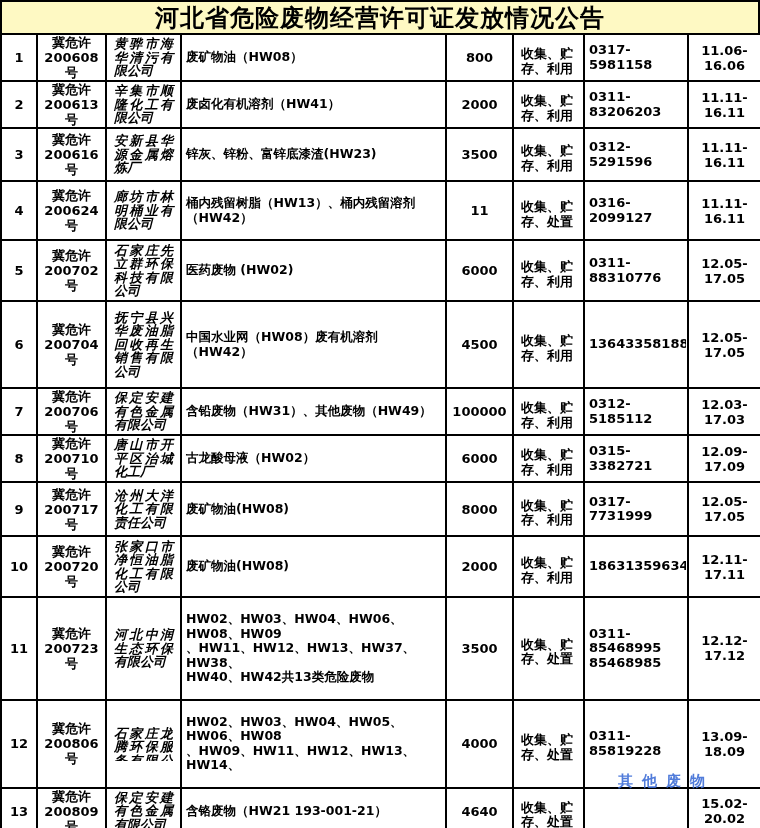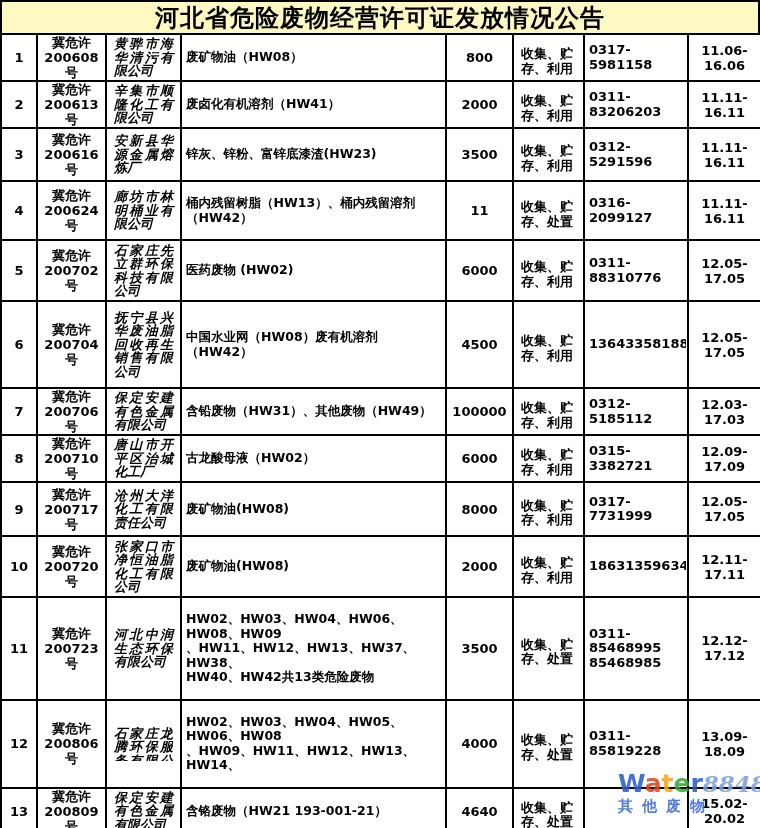--- a/index.html
+++ b/index.html
@@ -261,17 +261,16 @@
 存、利用</td>
       <td class="c-tel">0317-
 4832999</td>
       <td class="c-val">14.04-
 19.04</td>
     </tr>
   </tbody>
     </table>
 
   <div class="watermark">
-    <div class="wm-line1"><span class="wm-letter wm-w">W</span><span class="wm-letter wm-a">a</span><span class="wm-letter wm-t">t</span><span class="wm-letter wm-e">e</span><span class="wm-letter wm-r">r</span><span class="wm-num">8848</span></div>
     <div class="wm-caption">其他废物</div>
   </div>
 
 </div>
 
 </body></html>

